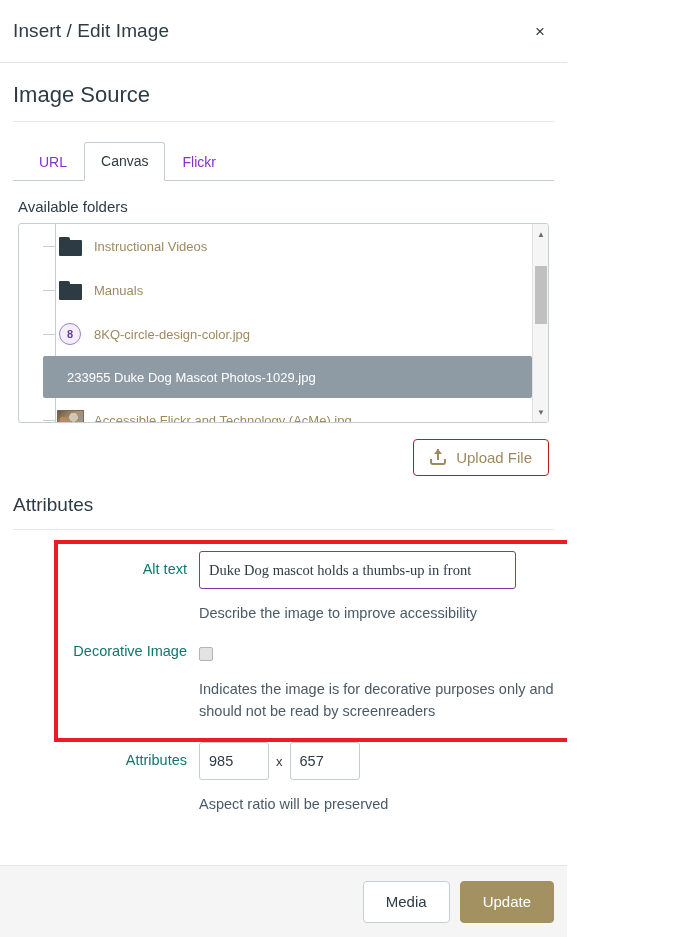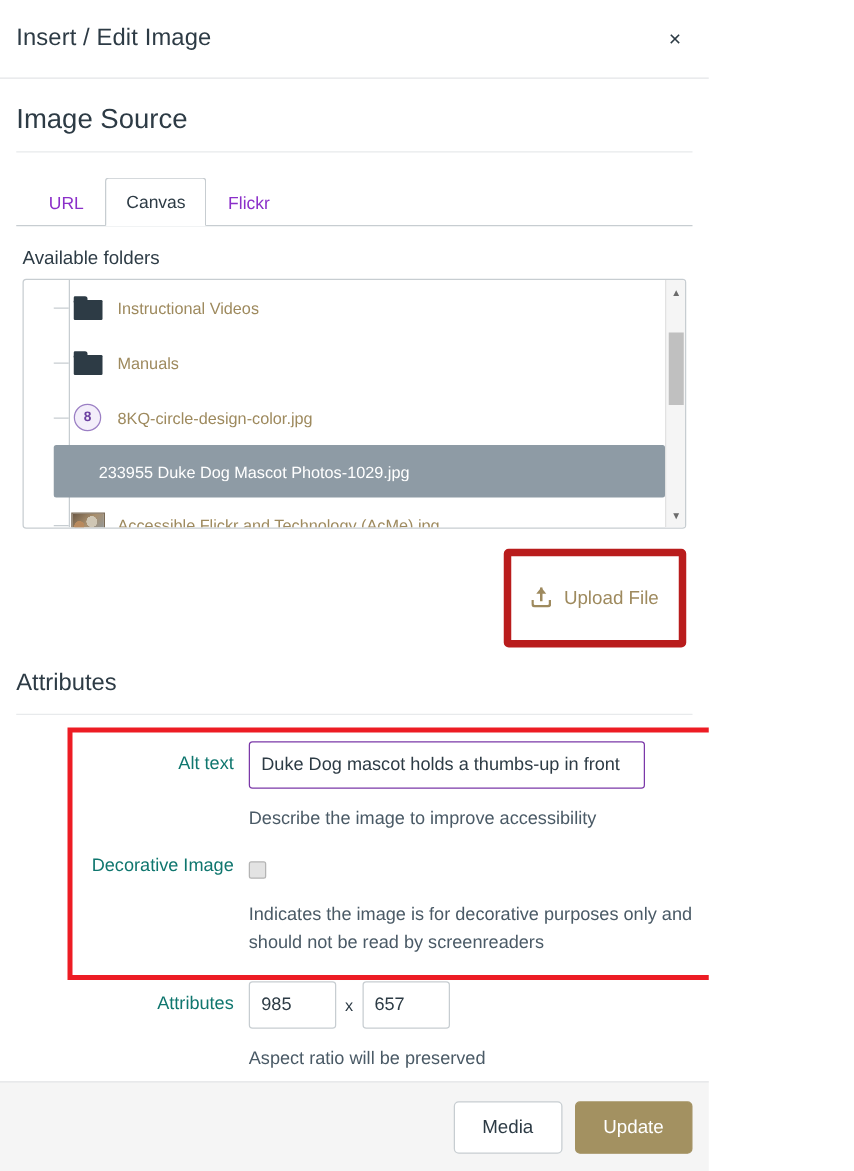--- a/index.html
+++ b/index.html
@@ -147,21 +147,21 @@
   }
   .tree-row .row-label {
     font-size: 13px;
     color: #9e8a5e;
     white-space: nowrap;
     overflow: hidden;
   }
   .tree-row.selected {
     background: #8e9ba5;
     margin-left: 24px;
-    padding-left: 36px;
+    padding-left: 24px;
     border-radius: 2px;
     height: 42px;
   }
   .tree-row.selected .row-label {
     color: #ffffff;
     font-weight: 400;
   }
 
   
   .folder-ico { width: 23px; height: 19px; position: relative; }
@@ -214,26 +214,26 @@
     cursor: pointer;
   }
 
   
   .upload-row {
     display: flex; justify-content: flex-end;
     margin: 16px 5px 0 0;
   }
   .upload-btn {
     display: inline-flex; align-items: center; gap: 9px;
-    border: 6px solid #b91c1c;
+    border: 1px solid #b91c1c;
     border-radius: 4px;
     background: #ffffff;
     color: #9e8a5e;
     font-size: 15px;
-    padding: 25px 16px;
+    padding: 9px 16px;
     cursor: pointer;
     font-family: "Liberation Sans", sans-serif;
   }
   .up-ico { width: 17px; height: 17px; position: relative; display:inline-block;}
   .up-ico:before {
     content:""; position:absolute; left:7px; top:0; width:2px; height:11px;
     background:#9e8a5e;
   }
   .up-ico .head {
     position:absolute; left:3.5px; top:0;
@@ -286,21 +286,21 @@
   .field-ctrl { flex: 1 1 auto; }
 
   .alt-input {
     width: 317px;
     height: 38px;
     border: 1px solid #7b38a8;
     border-radius: 3px;
     padding: 0 9px;
     font-size: 14.5px;
     color: #2d3b45;
-    font-family: Liberation Sans, sans-serif;
+    font-family: Liberation Serif, serif;
     background: #fff;
     outline: none;
   }
   .help-text {
     font-size: 14.5px;
     color: #4a5a66;
     margin-top: 13px;
     line-height: 22px;
     max-width: 440px;
   }

